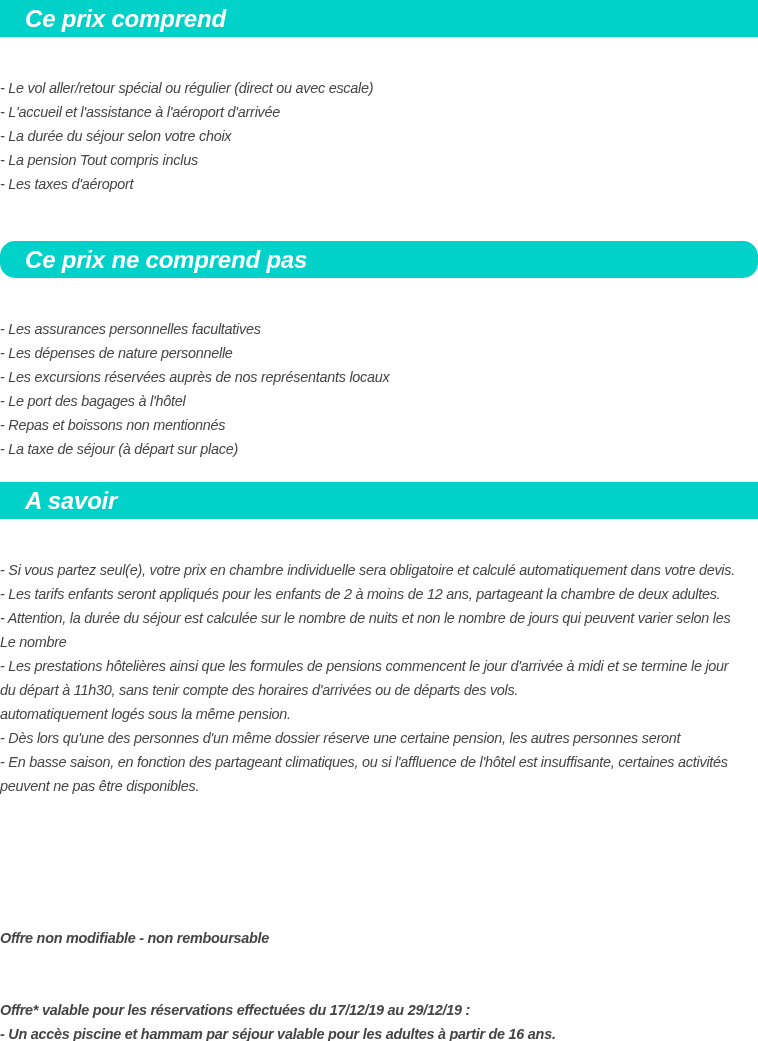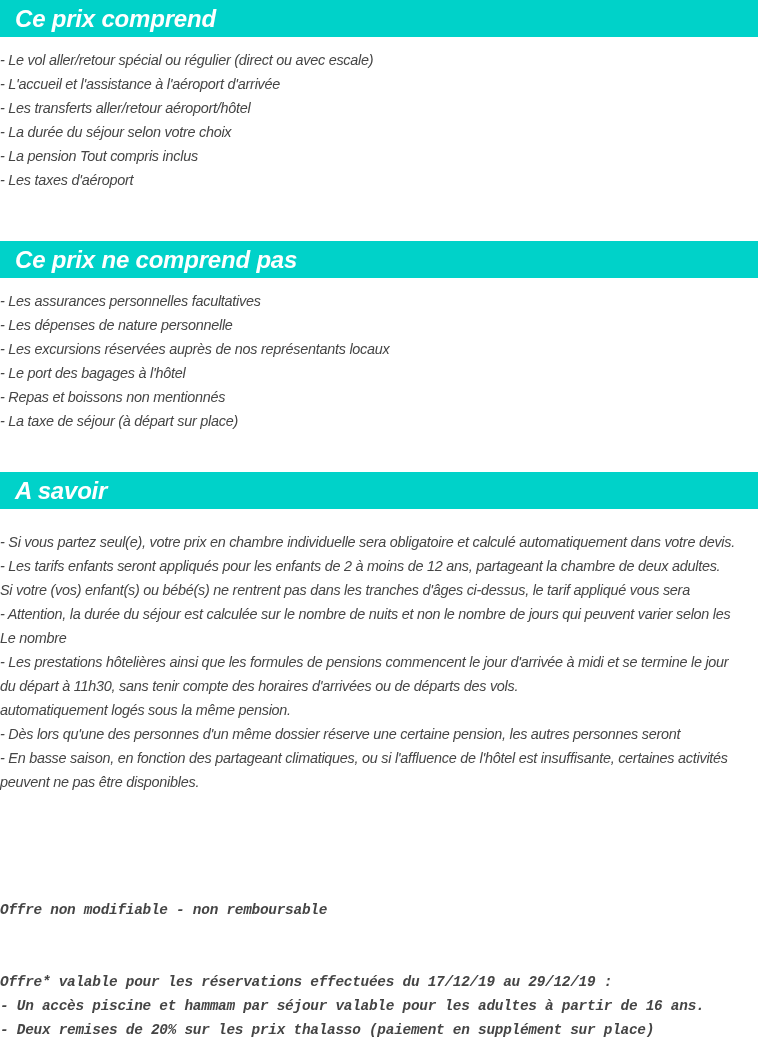--- a/index.html
+++ b/index.html
@@ -18,63 +18,62 @@
       position: absolute;
       left: 0;
       width: 758px;
       height: 37px;
       background: #00d2c9;
       color: #ffffff;
       font-style: italic;
       font-weight: bold;
       font-size: 24px;
       line-height: 37px;
-      padding-left: 15px;
+      padding-left: 25px;
       letter-spacing: -0.2px;
     }
     .list {
       position: absolute;
       left: 0;
       width: 630px;
       font-style: italic;
       font-size: 14.4px;
       line-height: 24px;
       letter-spacing: -0.25px;
+      margin-top: 28px;
     }
     .list .line { display: block; white-space: nowrap; }
-    .bold { font-weight: bold; font-family: Liberation Mono, monospace; }
+    .bold { font-weight: bold; }
   </style>
 </head>
 <body>
 
 <div class="section-header" style="top:0px;">Ce prix comprend</div>
 <div class="list" style="top:48px;">
   <span class="line">- Le vol aller/retour spécial ou régulier (direct ou avec escale)</span>
   <span class="line">- L'accueil et l'assistance à l'aéroport d'arrivée</span>
-  <span class="line">- Les transferts aller/retour aéroport/hôtel</span>
   <span class="line">- La durée du séjour selon votre choix</span>
   <span class="line">- La pension Tout compris inclus</span>
   <span class="line">- Les taxes d'aéroport</span>
 </div>
 
-<div class="section-header" style="top:241px;">Ce prix ne comprend pas</div>
+<div class="section-header" style="top:241px;border-radius:15px;">Ce prix ne comprend pas</div>
 <div class="list" style="top:289px;">
   <span class="line">- Les assurances personnelles facultatives</span>
   <span class="line">- Les dépenses de nature personnelle</span>
   <span class="line">- Les excursions réservées auprès de nos représentants locaux</span>
   <span class="line">- Le port des bagages à l'hôtel</span>
   <span class="line">- Repas et boissons non mentionnés</span>
   <span class="line">- La taxe de séjour (à départ sur place)</span>
 </div>
 
-<div class="section-header" style="top:472px;">A savoir</div>
+<div class="section-header" style="top:482px;">A savoir</div>
 <div class="list" style="top:530px;">
   <span class="line">- Si vous partez seul(e), votre prix en chambre individuelle sera obligatoire et calculé automatiquement dans votre devis.</span>
   <span class="line">- Les tarifs enfants seront appliqués pour les enfants de 2 à moins de 12 ans, partageant la chambre de deux adultes.</span>
-  <span class="line">Si votre (vos) enfant(s) ou bébé(s) ne rentrent pas dans les tranches d'âges ci-dessus, le tarif appliqué vous sera</span>
   <span class="line">- Attention, la durée du séjour est calculée sur le nombre de nuits et non le nombre de jours qui peuvent varier selon les</span>
   <span class="line">Le nombre</span>
   <span class="line">- Les prestations hôtelières ainsi que les formules de pensions commencent le jour d'arrivée à midi et se termine le jour</span>
   <span class="line">du départ à 11h30, sans tenir compte des horaires d'arrivées ou de départs des vols.</span>
   <span class="line">automatiquement logés sous la même pension.</span>
   <span class="line">- Dès lors qu'une des personnes d'un même dossier réserve une certaine pension, les autres personnes seront</span>
   <span class="line">- En basse saison, en fonction des partageant climatiques, ou si l'affluence de l'hôtel est insuffisante, certaines activités</span>
   <span class="line">peuvent ne pas être disponibles.</span>
 </div>
 

